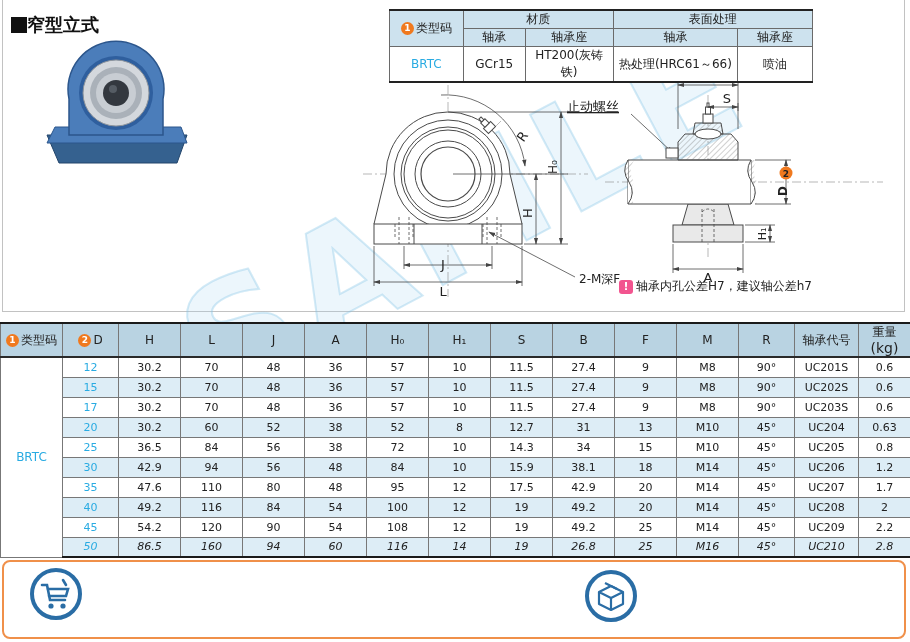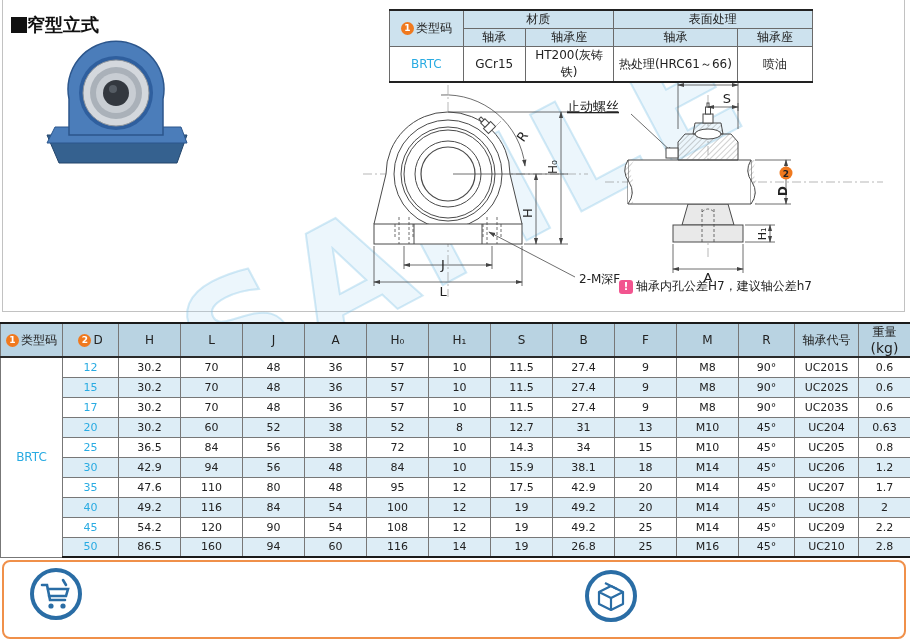--- a/index.html
+++ b/index.html
@@ -46,21 +46,21 @@
   .main-table { position:absolute; left:0; top:322px; width:910px; border-collapse:collapse;
                 table-layout:fixed; font-size:11px; color:#222; background:#fff; }
   .main-table th, .main-table td { border:1px solid #777; text-align:center; overflow:hidden; }
   .main-table thead th { background:#b9d3e2; height:33px; font-weight:normal; font-size:12px;
                          border-top:2px solid #1a1a1a; border-bottom:2px solid #2a2a2a; }
   .main-table thead .sub { font-size:14px; margin-top:-1px; }
   .main-table tbody td { height:20px; }
   .main-table tbody tr:nth-child(even) td { background:#ddedf6; }
   .main-table tbody td.type-code { background:#fff !important; color:#29abe2; font-size:12px; }
   .main-table tbody td.d-val { color:#29abe2; }
-  .main-table tbody tr:last-child td { border-bottom:2px solid #1a1a1a; }
+  .main-table tbody tr:last-child td { border-bottom:2px solid #1a1a1a;font-style:italic; }
 
   
   .bottom-box { position:absolute; left:2px; top:560px; width:904px; height:79px;
                 border:2px solid #f0904a; border-radius:8px; background:#fff; }
   .blue-circle { position:absolute; width:52px; height:52px; }
 </style>
 </head>
 <body>
 
 <div class="page">

